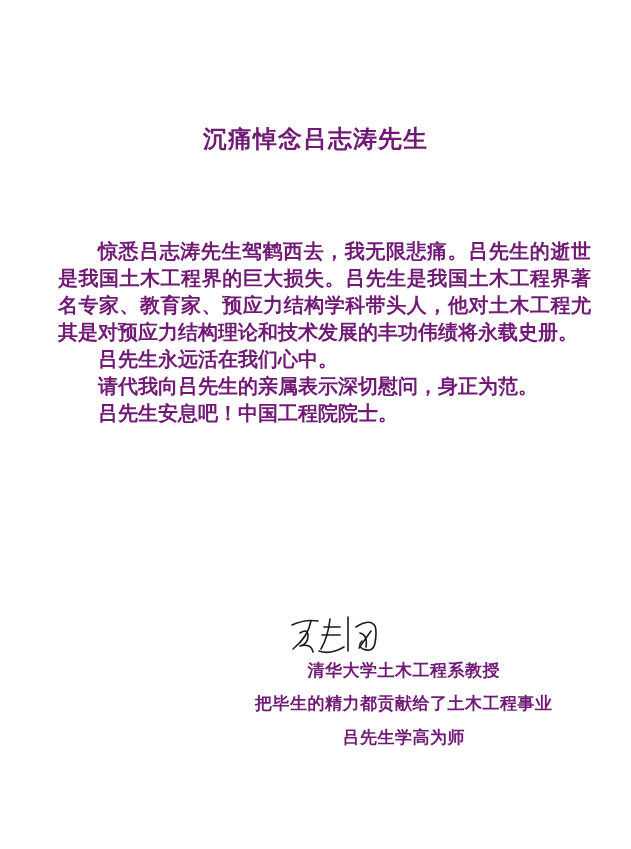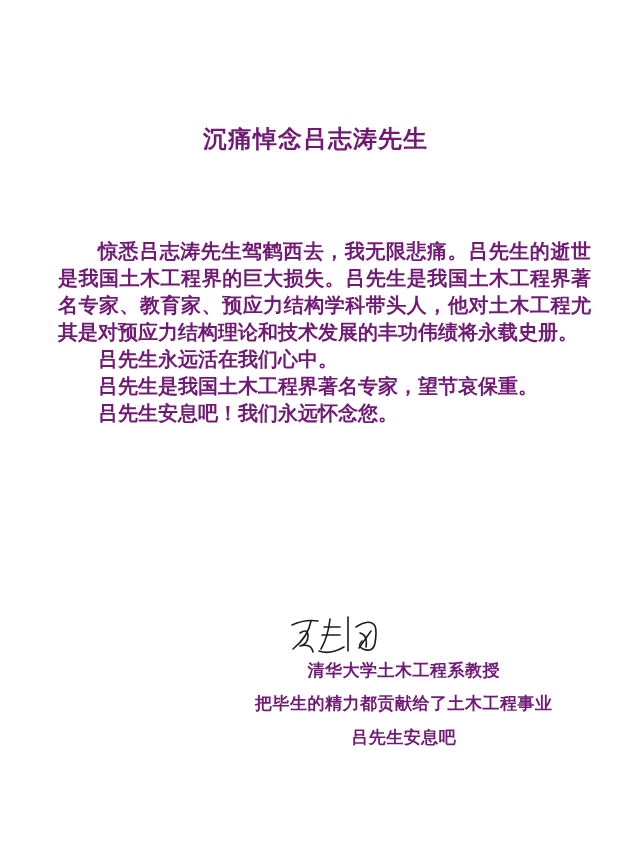--- a/index.html
+++ b/index.html
@@ -76,22 +76,22 @@
 </head>
 <body>
 
 <div class="page">
 
   <h1 class="doc-title">沉痛悼念吕志涛先生</h1>
 
   <div class="doc-body">
     <p>惊悉吕志涛先生驾鹤西去，我无限悲痛。吕先生的逝世是我国土木工程界的巨大损失。吕先生是我国土木工程界著名专家、教育家、预应力结构学科带头人，他对土木工程尤其是对预应力结构理论和技术发展的丰功伟绩将永载史册。</p>
     <p>吕先生永远活在我们心中。</p>
-    <p>吕先生是我国土木工程界著名专家，望节哀保重。</p>
-    <p>吕先生安息吧！我们永远怀念您。</p>
+    <p>请代我向吕先生的亲属表示深切慰问，身正为范。</p>
+    <p>吕先生安息吧！中国工程院院士。</p>
   </div>
 
   <div class="signature-area">
 
     <svg class="sig-svg" width="96" height="46" viewBox="0 0 96 46" role="img" aria-label="聂建国">
 
       <path d="M6 14 Q 19 8 32 10"></path>
       <path d="M25 10 Q 22 26 7 38"></path>
       <path d="M14 22 q 8 -5 8 3 q 0 8 -8 10 q 11 -3 13 6"></path>
       <path d="M44 8 q -2 18 -9 30"></path>
@@ -100,18 +100,18 @@
       <path d="M33 40 q 11 4 25 -4"></path>
       <path d="M62 6 v 34"></path>
       <path d="M70 16 q 14 -9 19 -1 q 2 5 0 17 q -2 10 -12 6 q -6 -3 -1 -8"></path>
       <path d="M74 22 q 8 2 6 14"></path>
       <path d="M85 20 l -12 17"></path>
     </svg>
 
     <div class="attribution">
       <p>清华大学土木工程系教授</p>
       <p>把毕生的精力都贡献给了土木工程事业</p>
-      <p>吕先生安息吧</p>
+      <p>吕先生学高为师</p>
     </div>
 
   </div>
 
 </div>
 
 </body></html>

